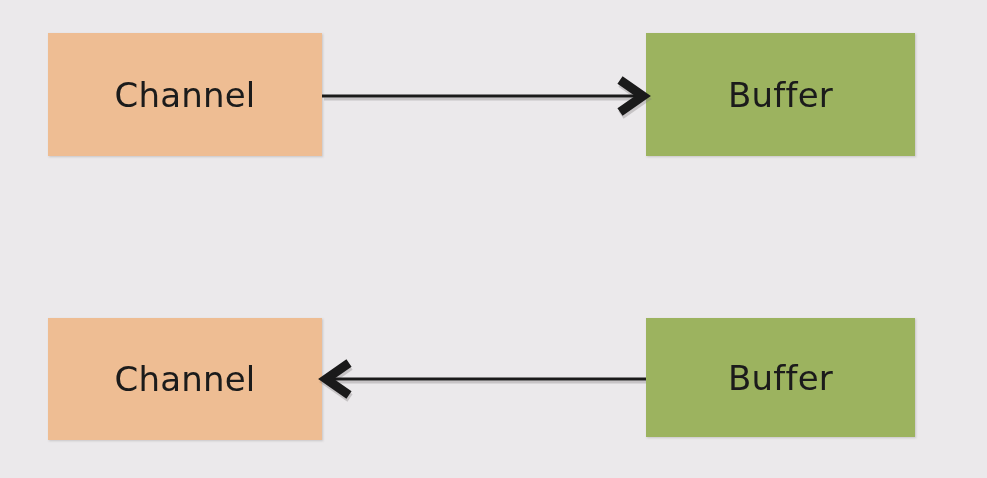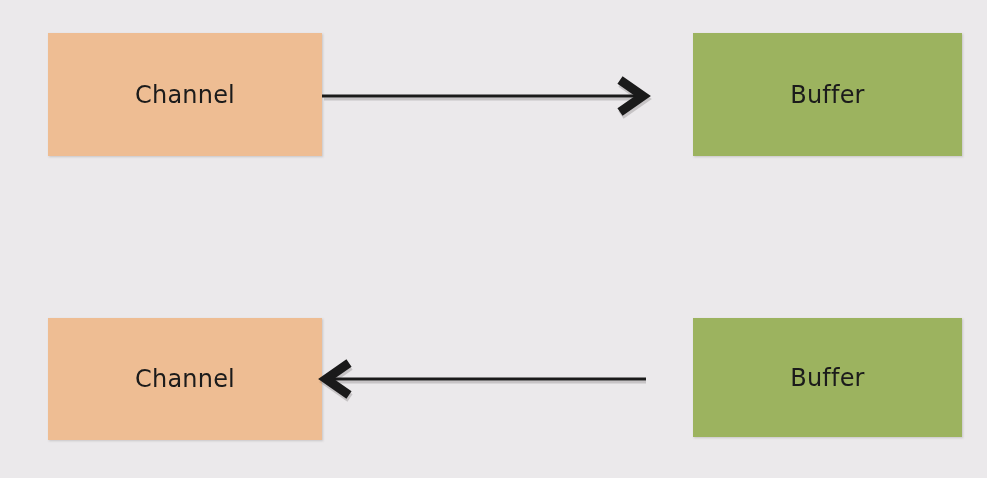--- a/index.html
+++ b/index.html
@@ -20,33 +20,32 @@
   }
   .node {
     position: absolute;
     display: flex;
     align-items: center;
     justify-content: center;
     box-sizing: border-box;
     box-shadow: 1px 1px 2px rgba(120, 115, 115, 0.30);
   }
   .node-label {
-    font-size: 24px;
+    font-size: 34px;
     font-weight: 400;
     color: #1b1b1b;
     letter-spacing: 0.2px;
     line-height: 1;
     white-space: nowrap;
   }
   .node-channel {
     background: #eebd93;
   }
   .node-buffer {
     background: #9cb35f;
-    margin-left: 47px;
   }
   
   #node-channel-top  { left: 48px;  top: 33px;  width: 274px; height: 123px; }
   #node-buffer-top   { left: 646px; top: 33px;  width: 269px; height: 123px; }
   #node-channel-bot  { left: 48px;  top: 318px; width: 274px; height: 122px; }
   #node-buffer-bot   { left: 646px; top: 318px; width: 269px; height: 119px; }
 
   .edge-layer {
     position: absolute;
     left: 0;

